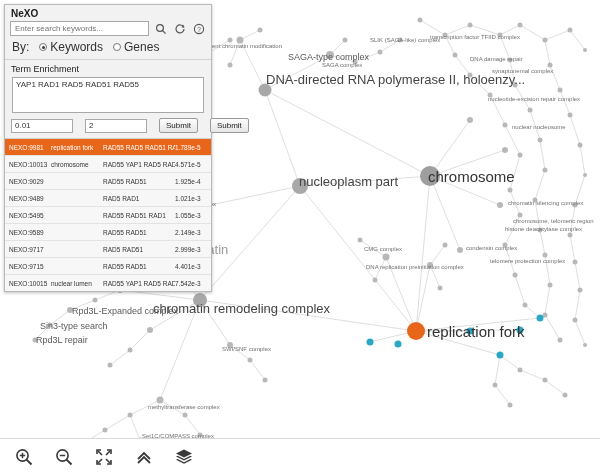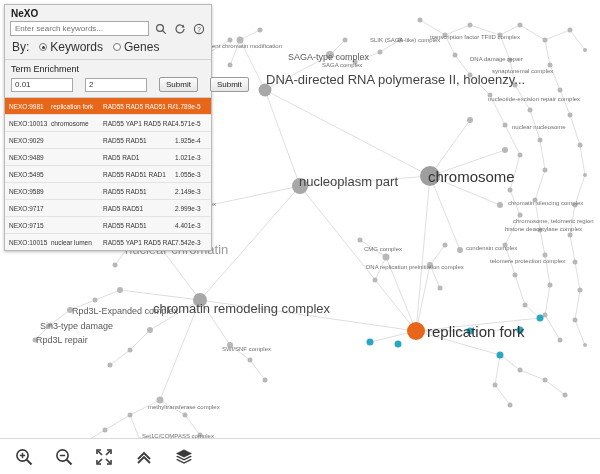--- a/index.html
+++ b/index.html
@@ -442,21 +442,21 @@
     <div class="net-label huge" style="left:428px; top:168px;">chromosome</div>
     <div class="net-label huge" style="left:427px; top:323px;">replication fork</div>
 
     <div class="net-label big" style="left:266px; top:72px;">DNA-directed RNA polymerase II, holoenzy...</div>
     <div class="net-label big" style="left:299px; top:174px;">nucleoplasm part</div>
     <div class="net-label big" style="left:153px; top:301px;">chromatin remodeling complex</div>
     <div class="net-label big" style="left:125px; top:242px; color:#9a9a9a;">nuclear chromatin</div>
 
     <div class="net-label med" style="left:288px; top:52px;">SAGA-type complex</div>
     <div class="net-label med" style="left:72px; top:306px;">Rpd3L-Expanded complex</div>
-    <div class="net-label med" style="left:40px; top:321px;">Sin3-type damage</div>
+    <div class="net-label med" style="left:40px; top:321px;">Sin3-type search</div>
     <div class="net-label med" style="left:36px; top:335px;">Rpd3L repair</div>
 
     <div class="net-label small" style="left:198px; top:43px;">covalent chromatin modification</div>
     <div class="net-label small" style="left:370px; top:37px;">SLIK (SAGA-like) complex</div>
     <div class="net-label small" style="left:430px; top:34px;">transcription factor TFIID complex</div>
     <div class="net-label small" style="left:322px; top:62px;">SAGA complex</div>
     <div class="net-label small" style="left:470px; top:56px;">DNA damage repair</div>
     <div class="net-label small" style="left:492px; top:68px;">synaptonemal complex</div>
     <div class="net-label small" style="left:488px; top:96px;">nucleotide-excision repair complex</div>
     <div class="net-label small" style="left:512px; top:124px;">nuclear nucleosome</div>
@@ -507,20 +507,21 @@
       </span>
       <span class="radio-item">
         <span class="radio"></span>
         <span>Genes</span>
       </span>
     </div>
 
     <div class="section-sep"></div>
 
     <div id="term-enrichment-title">Term Enrichment</div>
+    <textarea id="term-textarea" style="">YAP1 RAD1 RAD5 RAD51 RAD55</textarea>
 
     <div class="params-row">
       <input class="param-input" id="pvalue-input" type="text" value="0.01" style="">
       <input class="param-input" id="count-input" type="text" value="2" style="">
       <button class="btn">Submit</button>
       <button class="btn">Submit</button>
     </div>
 
     <div id="results">
       <div class="res-row selected">

